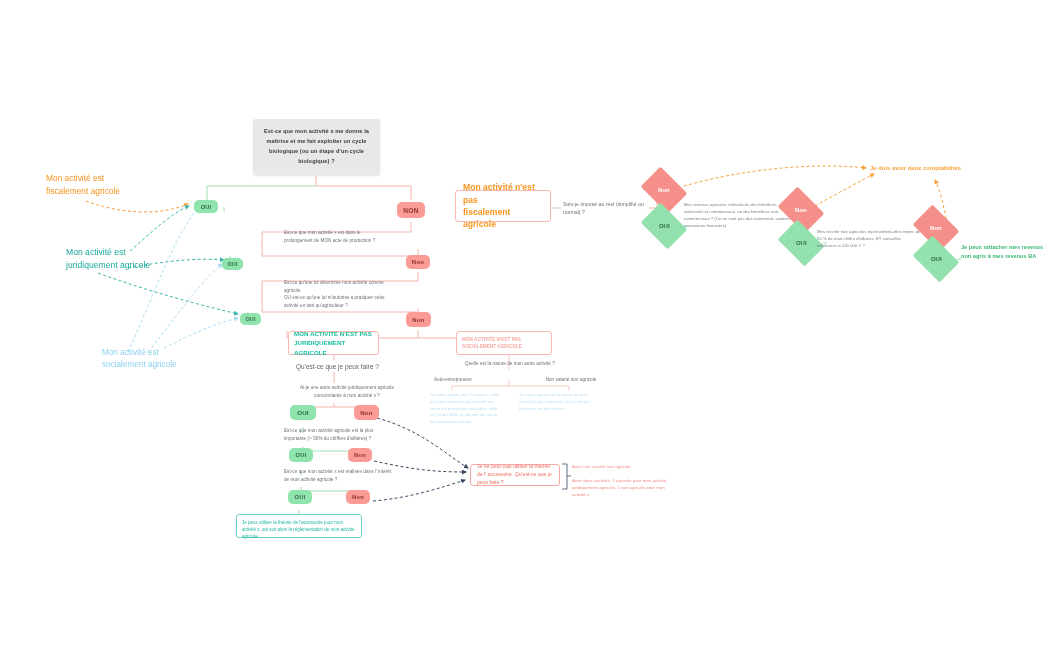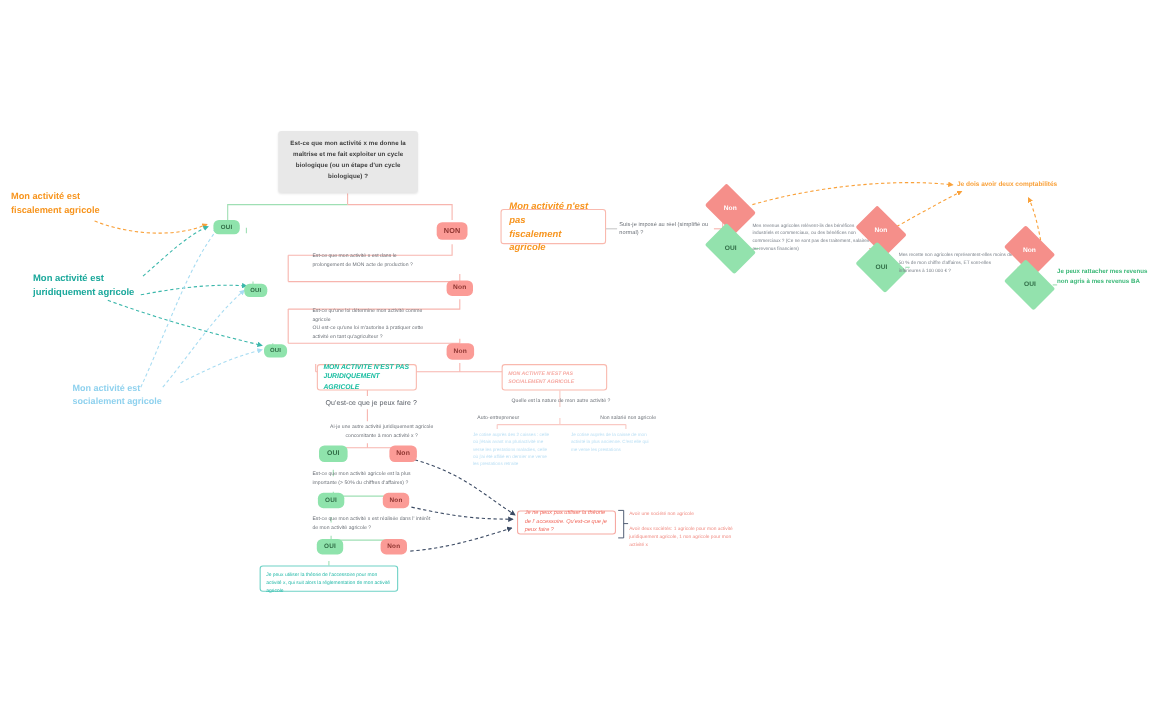--- a/index.html
+++ b/index.html
@@ -44,21 +44,21 @@
   .dia-oui .dlabel{color:#2f6b45;}
   .dia-non{background:#f58f8a;}
   .dia-non .dlabel{color:#ffffff;}
   .dia-wrap{position:absolute;width:38px;height:28px;}
 
   
   .framed{
     border:1px solid;border-radius:3px;background:#ffffff;
     display:flex;align-items:center;
   }
-  .framed .txt{width:100%;font-style:italic;}
+  .framed .txt{width:100%;}
 
   .out-orange{border-color:#f9b9ae;}
   .out-orange .txt{
     color:#f7941d;font-weight:700;font-size:8.6px;line-height:1.45;
     padding:5px 7px;
   }
   .out-green{border-color:#f9b9ae;}
   .out-green .txt{
     color:#17bda0;font-weight:700;font-size:6.2px;line-height:1.5;padding:4px 5px;
   }
@@ -80,21 +80,21 @@
   .qtext{
     position:absolute;color:#6b7077;font-size:4.6px;line-height:1.65;
     letter-spacing:.05px;
   }
   .qtext.center{text-align:center;}
   .qtext.big{font-size:6.4px;color:#5c6169;}
   .qtext.mid{font-size:5.1px;}
 
   
   .legend{
-    position:absolute;font-weight:700;line-height:1.5;
+    position:absolute;font-weight:400;line-height:1.5;margin-left:36px;
   }
   .legend-fisc{color:#f7941d;font-size:8.4px;}
   .legend-jur{color:#1aa89b;font-size:8.6px;}
   .legend-soc{color:#8ed1ee;font-size:8.2px;}
 
   
   .note-blue{
     position:absolute;color:#bde0f4;font-size:4.2px;line-height:1.62;
   }
 

